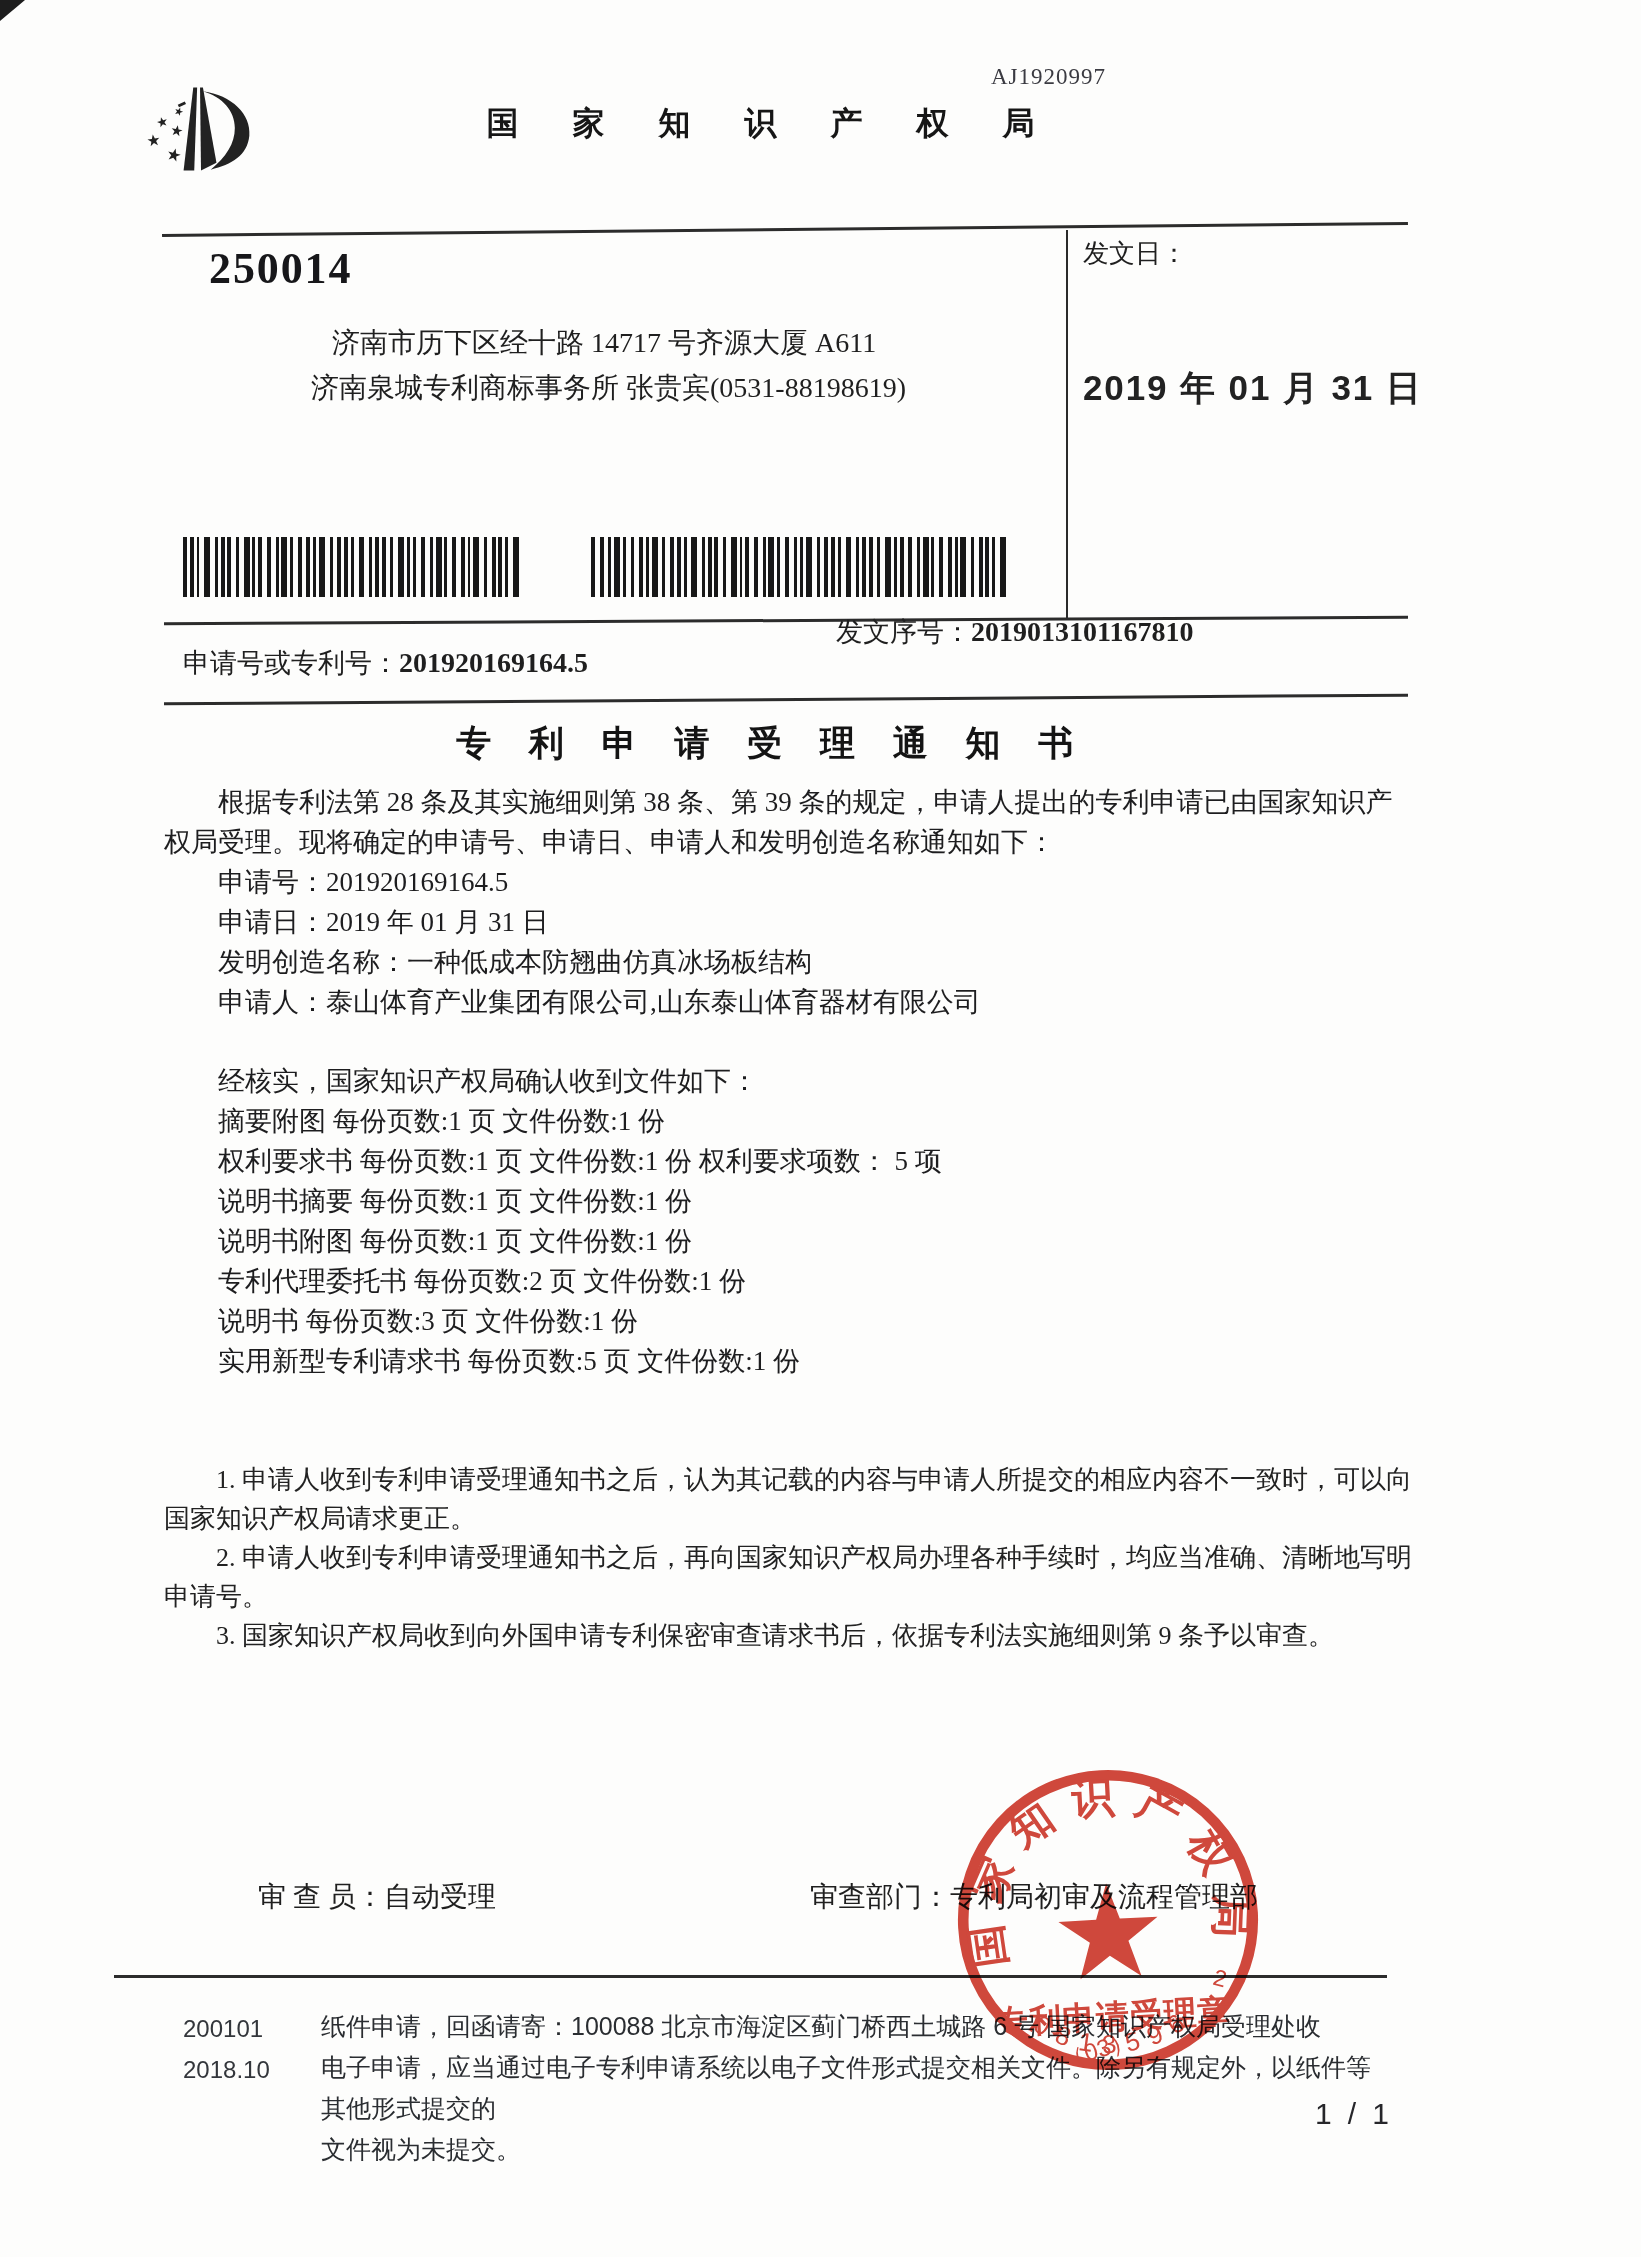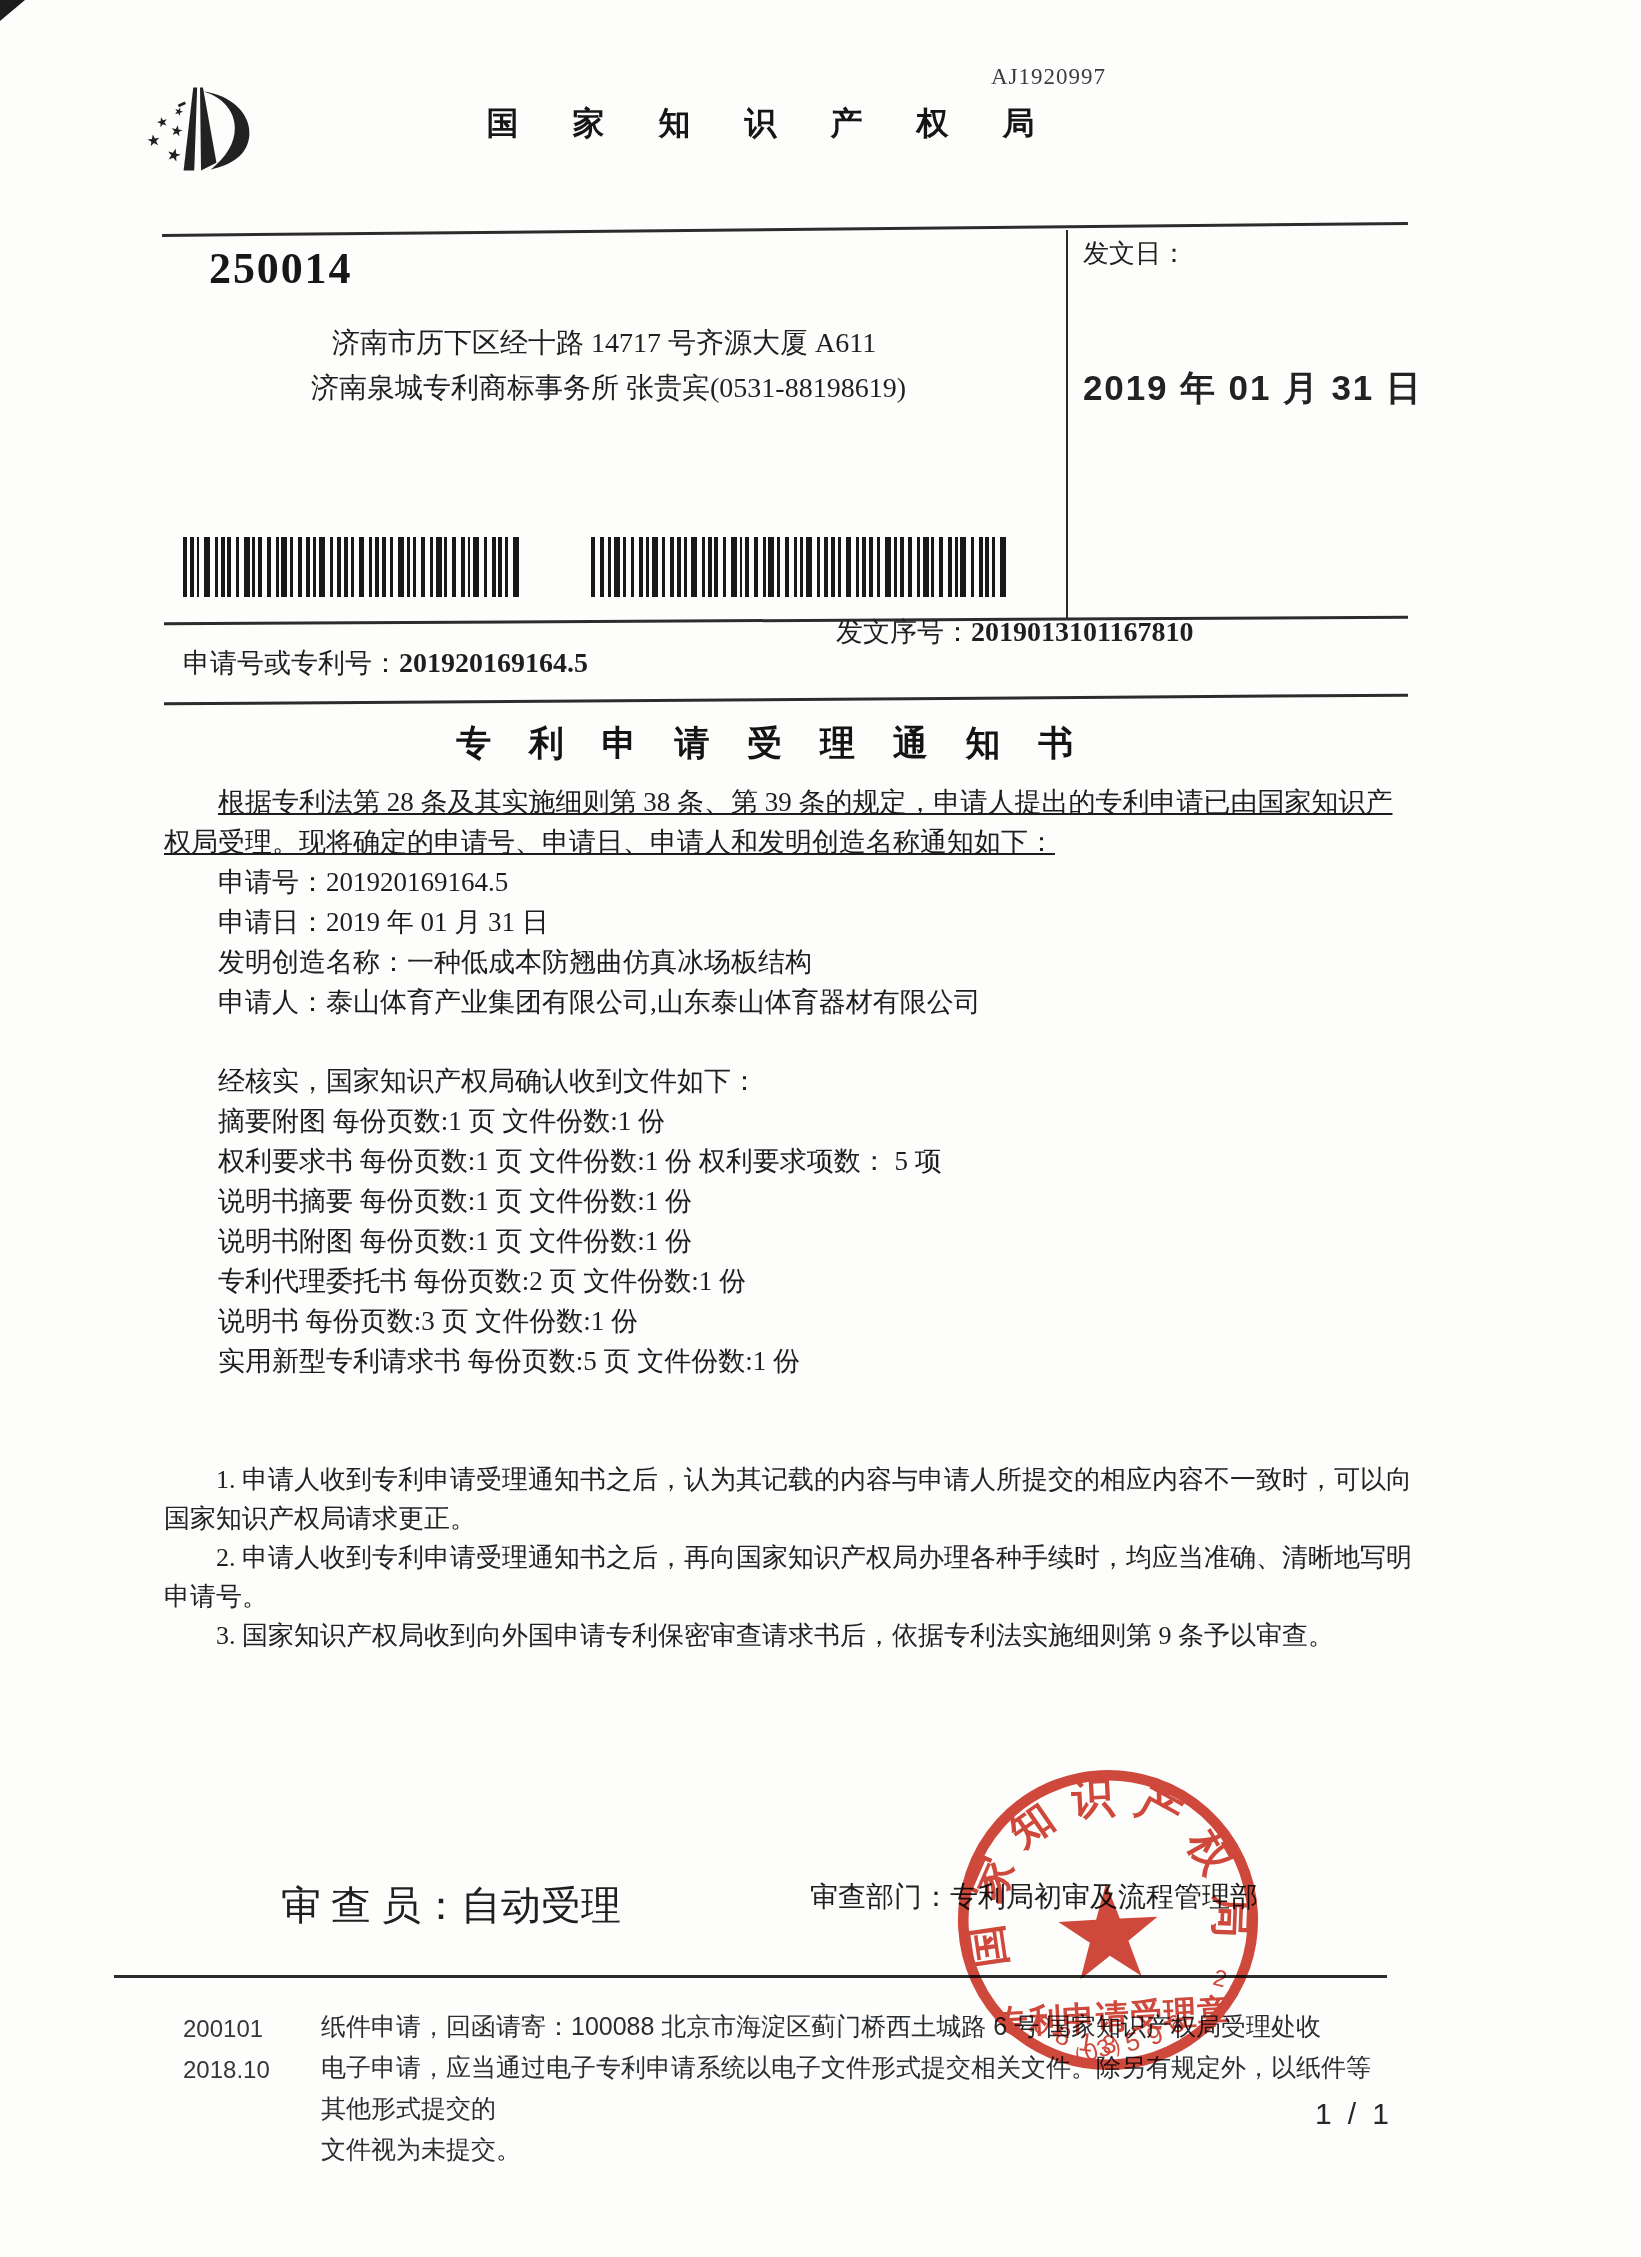--- a/index.html
+++ b/index.html
@@ -37,29 +37,29 @@
   .ref-row{left:183px; top:645px; font-size:27px; white-space:nowrap;}
   .ref-num{font-weight:bold; font-size:28px;}
   .ref-serial{left:836px; top:614px; font-size:27px; white-space:nowrap;}
   .hline-3{left:164px; top:698px; width:1244px; transform:rotate(-0.4deg);}
   
   .notice-title{
     left:772px; top:720px; transform:translateX(-50%);
     font-size:35px; font-weight:bold; letter-spacing:14.5px; white-space:nowrap; color:#141414;
   }
   .body-block{left:164px; top:782px; width:1249px; font-size:27px; line-height:40px; color:#1d1d1f;}
-  .body-block .indent{text-indent:2em;text-decoration:underline;}
+  .body-block .indent{text-indent:2em;}
   .field-line{padding-left:54px;font-family:Liberation Serif, serif;}
   .received-intro{padding-left:54px; margin-top:39px;}
   .doc-line{padding-left:54px;}
   
   .tips-block{left:164px; top:1460px; width:1251px; font-size:26px; line-height:39px; color:#222;}
   .tips-block .tip{text-indent:2em;}
   
-  .examiner-row{left:281px; top:1878px; font-size:40px; white-space:nowrap;}
+  .examiner-row{left:258px; top:1878px; font-size:28px; white-space:nowrap;}
   .department-row{left:810px; top:1878px; font-size:28px; white-space:nowrap;}
   
   .hline-footer{left:114px; top:1975px; width:1273px;}
   .footer-codes{left:183px; top:2008px; font-size:24px; line-height:41px;
                 font-family:"Liberation Sans","DejaVu Sans",sans-serif; color:#33363b;}
   .footer-text{left:321px; top:2006px; width:1072px; font-size:25px; line-height:41px;
                font-family:"Liberation Sans","DejaVu Sans",sans-serif; color:#2a2d31;}
   .page-indicator{left:1315px; top:2097px; font-size:30px; letter-spacing:3.9px;
                   font-family:"Liberation Sans","DejaVu Sans",sans-serif; color:#26262a;}
   

